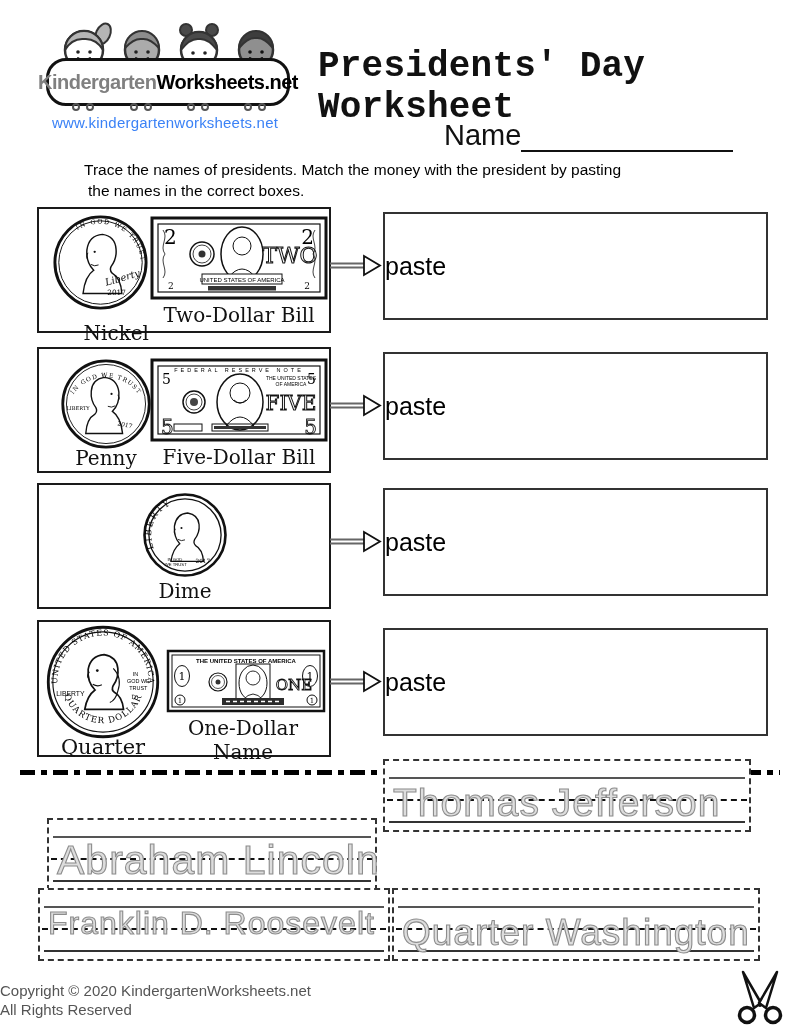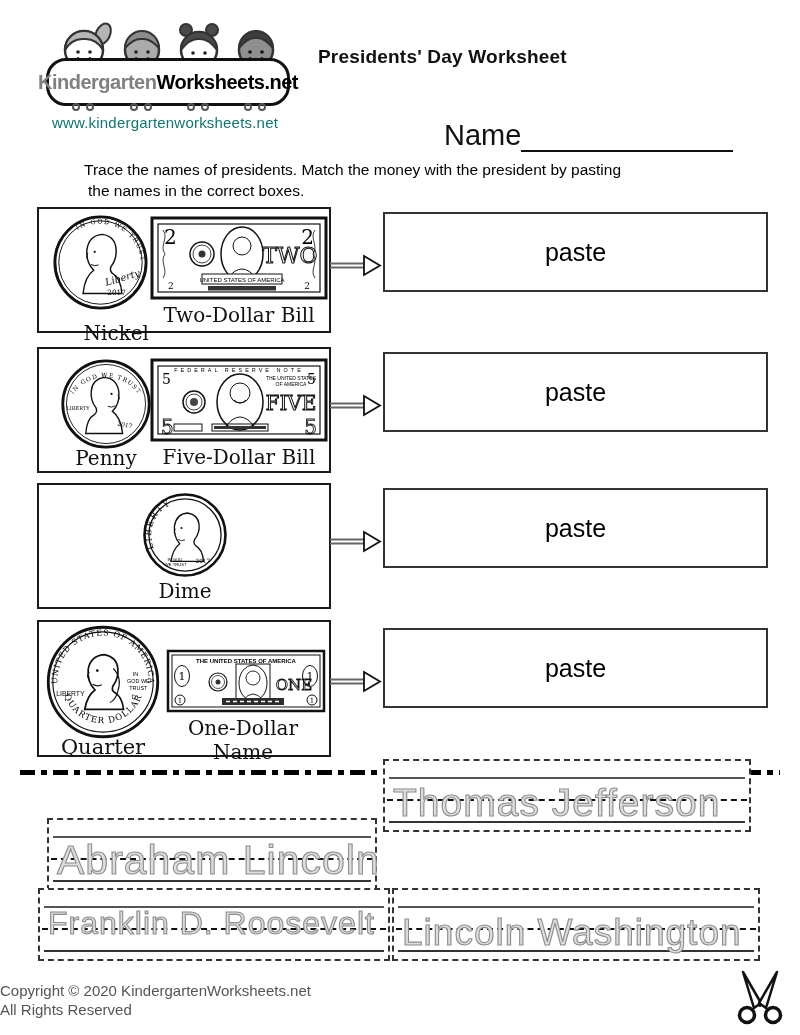--- a/index.html
+++ b/index.html
@@ -8,36 +8,36 @@
 
   
   #logo-kids{position:absolute;left:52px;top:12px;}
   #logo-box{position:absolute;left:46px;top:58px;width:238px;height:42px;background:#fff;
             border:3px solid #111;border-radius:20px;display:flex;align-items:center;
             justify-content:center;white-space:nowrap;}
   #logo-box .b1{color:#808080;font-size:20px;font-weight:bold;letter-spacing:-0.5px;}
   #logo-box .b2{color:#000;font-size:20px;font-weight:bold;letter-spacing:-0.5px;}
   #logo-feet{position:absolute;left:52px;top:101px;}
   #logo-url{position:absolute;left:38px;top:114px;width:254px;text-align:center;
-            color:#0f766e;font-size:15px;letter-spacing:0.2px;}
-
-  
-  #title{position:absolute;left:318px;top:46px;font-size:19px;font-weight:bold;letter-spacing:0.2px;}
+            color:#3b82f6;font-size:15px;letter-spacing:0.2px;}
+
+  
+  #title{position:absolute;left:318px;top:46px;font-size:36px;font-weight:bold;letter-spacing:0.2px;font-family:Liberation Mono, monospace;}
   #name-row{position:absolute;left:444px;top:116px;display:flex;align-items:flex-end;}
   #name-row .nm{font-size:29px;}
   #name-row .nline{width:212px;border-bottom:2px solid #111;height:34px;}
 
   #instructions{position:absolute;left:84px;top:159px;font-size:15.5px;line-height:21px;color:#000;}
   #instructions .l2{margin-left:4px;}
 
   
   .money-box{position:absolute;left:37px;width:294px;border:2.5px solid #1a1a1a;
              background:#fff;box-sizing:border-box;}
-  .paste-box{position:absolute;left:383px;width:385px;height:80px;border:2px solid #333;
-             background:#fff;box-sizing:border-box;display:flex;align-items:center;justify-content:center;}
+  .paste-box{position:absolute;left:383px;width:385px;height:108px;border:2px solid #333;
+             background:#fff;box-sizing:border-box;display:flex;align-items:center;justify-content:flex-start;}
   .paste-box span{font-size:25px;color:#000;}
   .arrow{position:absolute;left:330px;width:54px;height:26px;}
   .coin-label{position:absolute;text-align:center;font-family:"DejaVu Serif",serif;font-size:20px;color:#111;}
   .money-item{position:absolute;}
 
   
   #separator{position:absolute;left:20px;top:770px;width:760px;height:5px;
      background:repeating-linear-gradient(90deg,#000 0 15px,transparent 15px 21px,#000 21px 27px,transparent 27px 33px);}
 
   
@@ -317,21 +317,21 @@
   <div class="trace-box" id="trace-2" style="left:38px;top:888px;width:352px;">
     <div class="gl-top"></div>
     <div class="gl-mid"></div>
     <div class="gl-bot"></div>
     <div class="trace-text">Franklin D. Roosevelt</div>
   </div>
   <div class="trace-box" id="trace-3" style="left:392px;top:888px;width:368px;">
     <div class="gl-top"></div>
     <div class="gl-mid"></div>
     <div class="gl-bot"></div>
-    <div class="trace-text">Lincoln Washington</div>
+    <div class="trace-text">Quarter Washington</div>
   </div>
 
   <div id="footer">
     <div>Copyright © 2020 KindergartenWorksheets.net</div>
     <div>All Rights Reserved</div>
   </div>
 
   <svg id="scissors" width="60" height="68" viewBox="0 0 60 56">
     <path d="M13,3 L31,34 L24,39 Z" fill="#fff" stroke="#111" stroke-width="2.5" stroke-linejoin="round"></path>
     <path d="M47,3 L29,34 L36,39 Z" fill="#fff" stroke="#111" stroke-width="2.5" stroke-linejoin="round"></path>

